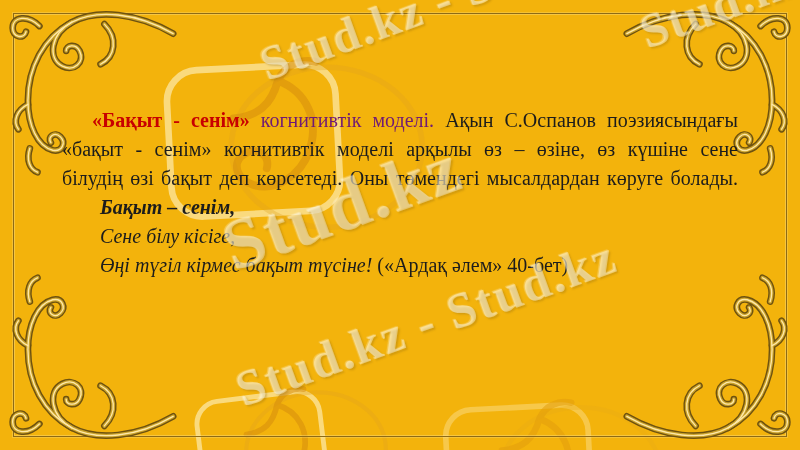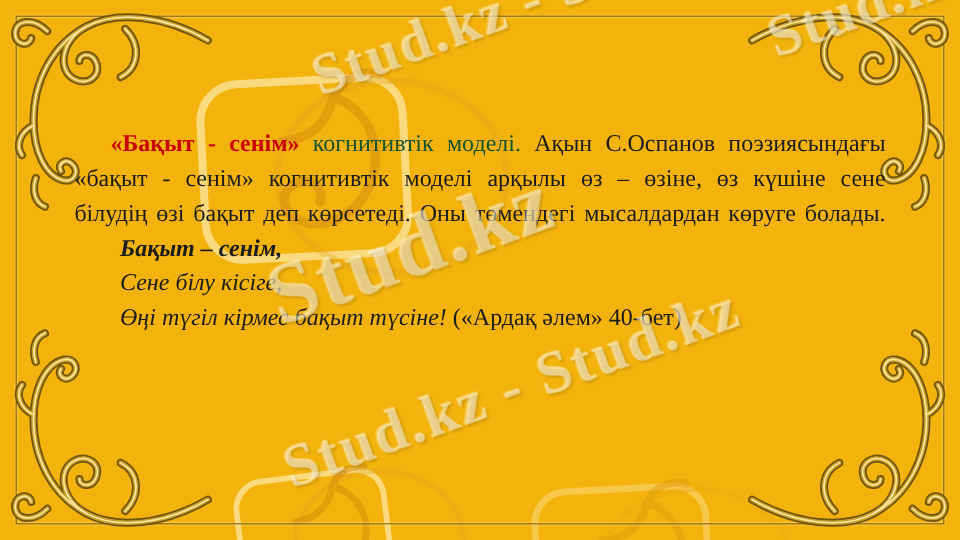--- a/index.html
+++ b/index.html
@@ -25,21 +25,21 @@
   .birdlogo.top-left{left:158px;top:56px;width:272px;height:178px;}
   .birdlogo.bottom-left{left:192px;top:386px;width:200px;height:130px;transform:rotate(-4deg);}
   .birdlogo.bottom-center{left:438px;top:398px;width:230px;height:150px;opacity:.55;}
   
   .textblock{position:absolute;left:62px;right:62px;top:106px;z-index:4;color:#1c1c1c;}
   .para{
     margin:0;font-size:20px;line-height:29px;text-align:justify;text-align-last:justify;
     text-indent:30px;word-spacing:1.5px;
   }
   .red-bold{color:#C80000;font-weight:bold;font-family:Liberation Serif, serif;}
-  .red{color:#14532d;}
+  .red{color:#701a75;}
   .poem{margin:0 0 0 38px;font-size:20px;line-height:29px;}
   .poem-line{font-style:italic;}
   .poem-line.first{font-weight:bold;}
   .cite{font-style:normal;}
   
   .wm{
     position:absolute;z-index:6;font-weight:bold;white-space:nowrap;
     color:rgba(255,250,228,.46);
     text-shadow:1px 2px 2px rgba(128,94,16,.28), -1px -1px 1px rgba(255,255,255,.30);
     transform-origin:left center;transform:rotate(-20deg);

